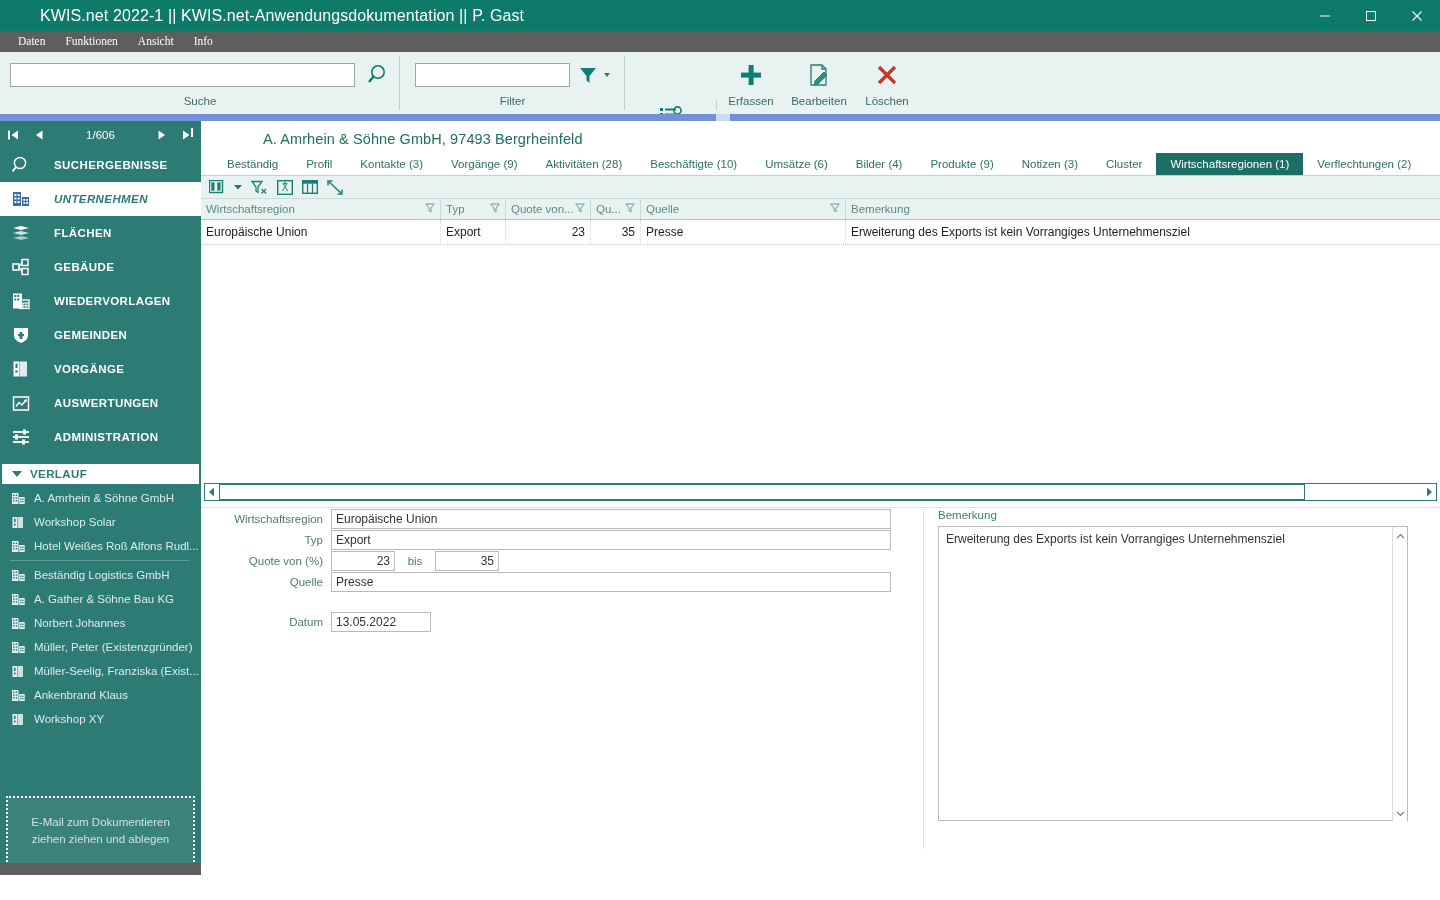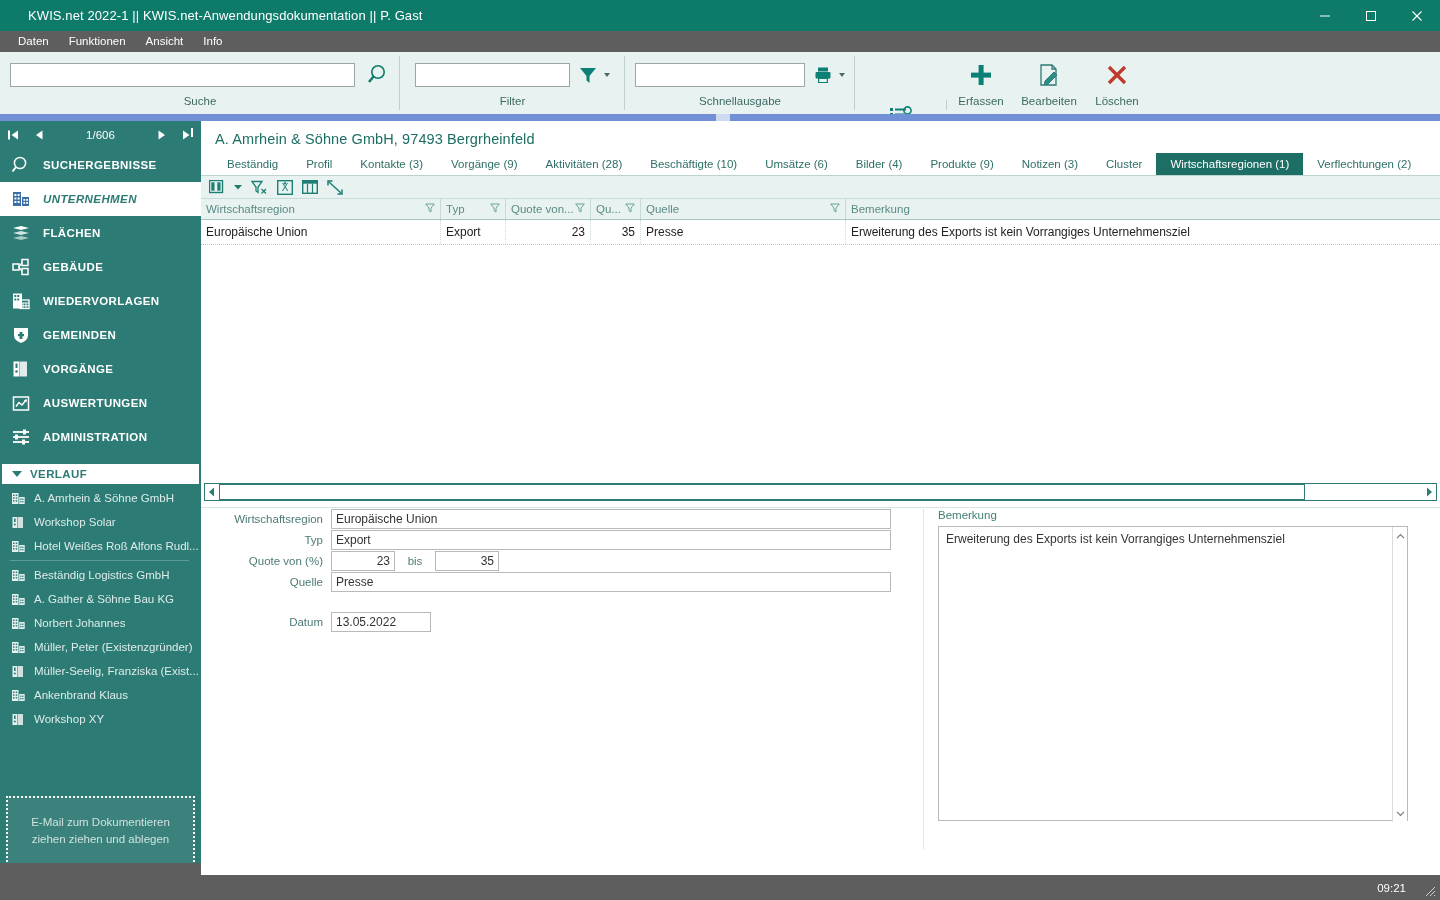--- a/index.html
+++ b/index.html
@@ -12,35 +12,35 @@
     background: #ffffff;
   }
   .app { position: relative; width: 1440px; height: 900px; background:#ffffff; }
 
   
   .titlebar {
     position:absolute; left:0; top:0; width:1440px; height:31px;
     background:#0d7a6a; color:#ffffff;
     display:flex; align-items:center;
   }
-  .titlebar .title { margin-left:28px; font-size:13px; letter-spacing:.1px; }
+  .titlebar .title { margin-left:40px; font-size:16px; letter-spacing:.1px; }
   .winbtns { position:absolute; right:0; top:0; height:31px; display:flex; }
   .winbtn {
     width:46px; height:31px; display:flex; align-items:center; justify-content:center;
     color:#ffffff;
   }
   .winbtn svg { display:block; }
 
   
   .menubar {
     position:absolute; left:0; top:31px; width:1440px; height:21px;
     background:#5e5e5e; color:#ffffff;
     display:flex; align-items:center; padding-left:8px; gap:0px;
   }
-  .menubar .mi { padding:0 10px; font-size:11.5px; line-height:21px; }
+  .menubar .mi { padding:0 10px; font-size:11.5px; line-height:21px;font-family:Liberation Serif, serif; }
 
   
   .ribbon {
     position:absolute; left:0; top:52px; width:1440px; height:62px;
     background:#e8f3f1;
     display:flex; align-items:stretch;
   }
   .rgroup { position:relative; display:flex; flex-direction:column; align-items:center;
             justify-content:flex-start; padding-top:8px; }
   .rgroup.sep::after {
@@ -78,21 +78,21 @@
     background:#2c7b74;
   }
   .navbar {
     height:27px; display:flex; align-items:center; color:#ffffff; font-size:12px;
   }
   .navbar .nb { display:flex; align-items:center; justify-content:center; }
   .navbar .arrow { width:26px; height:27px; }
   .navbar .pg { flex:1; text-align:center; font-size:11.5px; }
 
   .navitem {
-    height:34px; display:flex; align-items:center; padding-left:10px; gap:11px;
+    height:34px; display:flex; align-items:center; padding-left:10px; gap:22px;
     color:#ffffff; font-size:11.5px; letter-spacing:.4px; font-weight:bold;
   }
   .navitem.active { background:#ffffff; color:#2c7b74;font-style:italic; }
   .navitem .ico { width:22px; height:22px; display:flex; align-items:center; justify-content:center; }
 
   .verlauf-head {
     margin:10px 2px 2px 2px; height:20px; background:#ffffff; color:#2c7b74;
     display:flex; align-items:center; gap:8px; padding-left:10px;
     font-size:11.5px; font-weight:bold; letter-spacing:.4px;
   }
@@ -108,21 +108,21 @@
   .dropzone {
     position:absolute; left:6px; top:675px; width:189px; height:70px;
     border:2px dotted #ffffff; color:#cfe2e0;
     display:flex; flex-direction:column; align-items:center; justify-content:center;
     text-align:center; font-size:11.5px; line-height:17px; background:#3a827b;
   }
 
   
   .content { position:absolute; left:201px; top:121px; width:1239px; height:742px; background:#ffffff; }
   .rec-title {
-    padding:10px 16px 0 14px; font-size:14.5px; color:#1d6e64; letter-spacing:.1px;
+    padding:10px 16px 0 14px; font-size:14.5px; color:#1d6e64; letter-spacing:.1px;margin-left:48px;
   }
   .tabstrip {
     position:relative; margin-top:7px; height:22px;
     display:flex; align-items:flex-end; padding-left:12px;
     border-bottom:1px solid #bcd4d0;
   }
   .tab {
     height:22px; line-height:22px; padding:0 14px; font-size:11.5px; color:#2e6f67;
     white-space:nowrap;
   }
@@ -256,35 +256,20 @@
         <span class="icon-btn" style="margin-left:8px">
           <svg width="20" height="20" viewBox="0 0 20 20">
             <polygon points="2,3 18,3 11.5,11 11.5,18 8.5,15.5 8.5,11" fill="#0d8075"></polygon>
           </svg>
         </span>
         <span class="caret"></span>
       </div>
       <div class="rlabel">Filter</div>
     </div>
 
-    <div class="rgroup rg-out sep">
-      <div class="rrow">
-        <input class="rtext s3" type="text" value="" style="">
-        <span class="icon-btn" style="margin-left:8px">
-          <svg width="20" height="20" viewBox="0 0 20 20">
-            <rect x="5" y="2.5" width="10" height="4" fill="#0d8075"></rect>
-            <rect x="2.5" y="7" width="15" height="6.5" rx="1" fill="#0d8075"></rect>
-            <rect x="5" y="13" width="10" height="5" fill="#0d8075"></rect>
-            <rect x="6.2" y="14" width="7.6" height="3" fill="#e8f3f1"></rect>
-          </svg>
-        </span>
-        <span class="caret"></span>
-      </div>
-      <div class="rlabel">Schnellausgabe</div>
-    </div>
 
     <div class="rgroup rg-input sep">
       <div class="bigicon">
         <svg width="30" height="28" viewBox="0 0 30 28">
           <rect x="4" y="4" width="3" height="3" fill="#0d8075"></rect>
           <rect x="4" y="9" width="3" height="3" fill="#0d8075"></rect>
           <rect x="4" y="14" width="3" height="3" fill="#0d8075"></rect>
           <rect x="4" y="19" width="3" height="3" fill="#0d8075"></rect>
           <rect x="9" y="4.5" width="11" height="2" fill="#0d8075"></rect>
           <rect x="9" y="9.5" width="9" height="2" fill="#0d8075"></rect>
@@ -849,22 +834,14 @@
             </span>
           </div>
         </div>
       </div>
     </div>
   </div>
 
   <div class="leftbottom"></div>
   <div class="contentbg"></div>
 
-  <div class="statusbar">
-    <div class="clock">09:21</div>
-    <svg class="grip" viewBox="0 0 14 14">
-      <line x1="13" y1="4" x2="4" y2="13" stroke="#cfcfcf" stroke-width="1"></line>
-      <line x1="13" y1="8" x2="8" y2="13" stroke="#cfcfcf" stroke-width="1"></line>
-      <line x1="13" y1="12" x2="12" y2="13" stroke="#cfcfcf" stroke-width="1"></line>
-    </svg>
-  </div>
 
 </div>
 
 </body></html>

